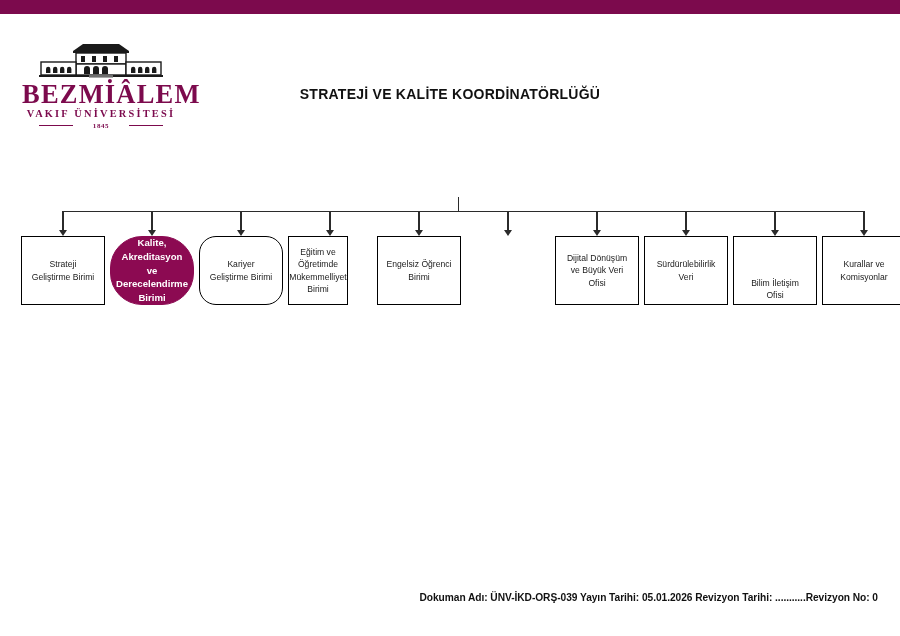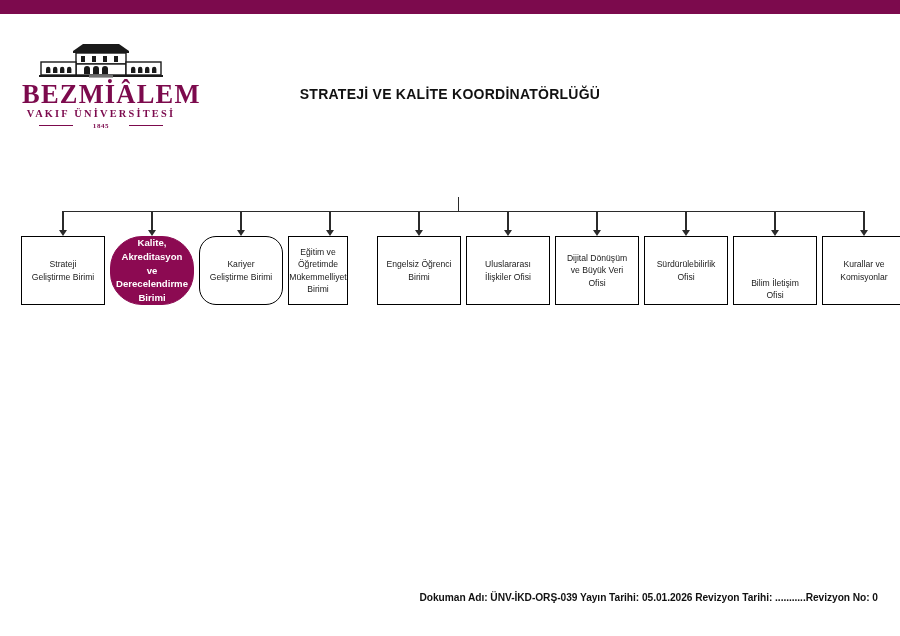--- a/index.html
+++ b/index.html
@@ -268,36 +268,32 @@
 Birimi</span>
     </div>
     <div class="conn-drop" style="left: 418.3px; top: 211px; height: 19px;"></div>
     <div class="conn-arrow" style="left: 414.8px; top: 230px;"></div>
     <div class="child-node" style="left: 377px; width: 84px;">
       <span class="child-node-label">Engelsiz Öğrenci
 Birimi</span>
     </div>
     <div class="conn-drop" style="left: 507.3px; top: 211px; height: 19px;"></div>
     <div class="conn-arrow" style="left: 503.8px; top: 230px;"></div>
-    <div class="child-node" style="left: 466px; width: 84px;">
-      <span class="child-node-label">Uluslararası
-İlişkiler Ofisi</span>
-    </div>
     <div class="conn-drop" style="left: 596.3px; top: 211px; height: 19px;"></div>
     <div class="conn-arrow" style="left: 592.8px; top: 230px;"></div>
     <div class="child-node" style="left: 555px; width: 84px;">
       <span class="child-node-label">Dijital Dönüşüm
 ve Büyük Veri
 Ofisi</span>
     </div>
     <div class="conn-drop" style="left: 685.3px; top: 211px; height: 19px;"></div>
     <div class="conn-arrow" style="left: 681.8px; top: 230px;"></div>
     <div class="child-node" style="left: 644px; width: 84px;">
       <span class="child-node-label">Sürdürülebilirlik
-Ofisi</span>
+Veri</span>
     </div>
     <div class="conn-drop" style="left: 774.3px; top: 211px; height: 19px;"></div>
     <div class="conn-arrow" style="left: 770.8px; top: 230px;"></div>
     <div class="child-node" style="left: 733px; width: 84px; align-items: flex-end;">
       <span class="child-node-label">Bilim İletişim
 Ofisi</span>
     </div>
     <div class="conn-drop" style="left: 863.3px; top: 211px; height: 19px;"></div>
     <div class="conn-arrow" style="left: 859.8px; top: 230px;"></div>
     <div class="child-node" style="left: 822px; width: 84px;">

